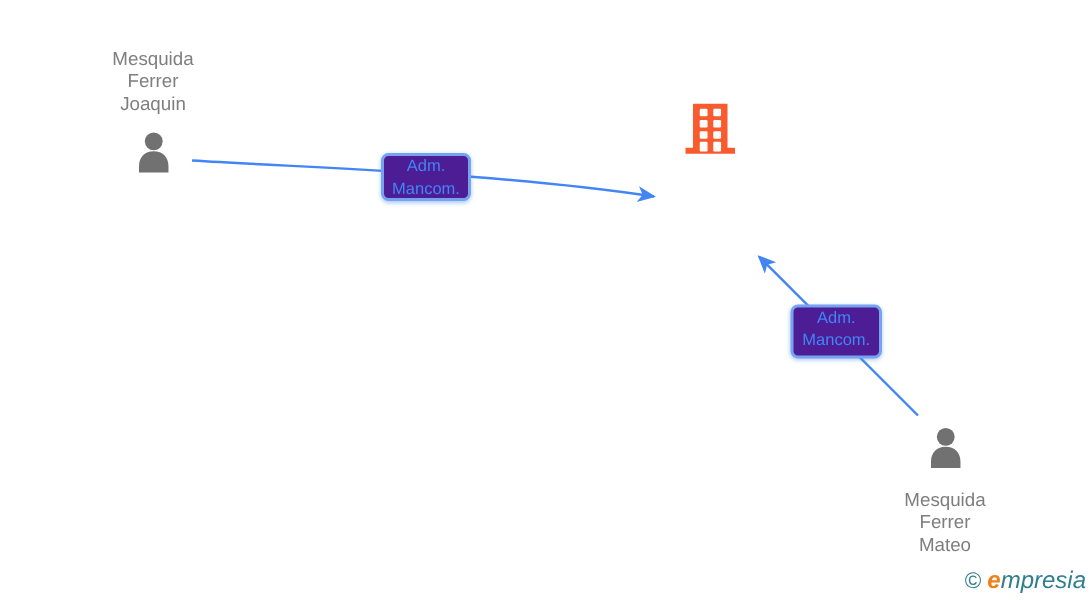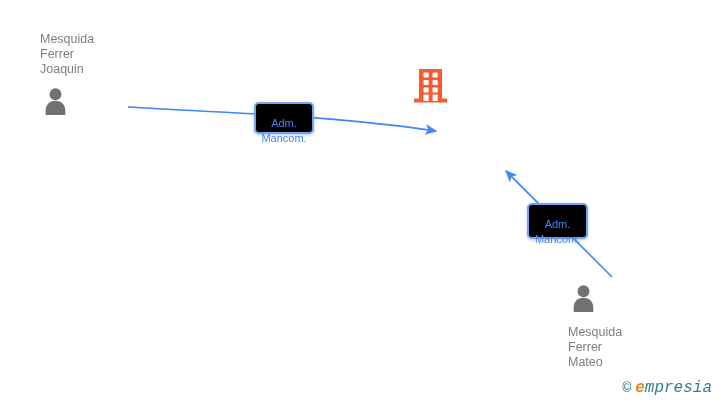--- a/index.html
+++ b/index.html
@@ -15,20 +15,21 @@
   .edges-layer {
     position: absolute;
     left: 0; top: 0;
     width: 728px; height: 400px;
     z-index: 1;
     pointer-events: none;
   }
   .node {
     position: absolute;
     width: 124px;
+    text-align: center;
     z-index: 2;
   }
   .node .name {
     white-space: pre-line;
     color: #7e7e7e;
     font-size: 12.5px;
     line-height: 15px;
   }
   .node-person-1 { left: 40px; top: 32px; }
   .node-person-2 { left: 568px; top: 283px; }
@@ -37,39 +38,39 @@
     font-weight: bold;
     color: #808080;
     line-height: 15.5px;
   }
   .node .icon-wrap { display: block; margin-top: 9px; }
   .node-person-2 .icon-wrap { margin-top: 0; margin-bottom: 5px; }
   .node-company .icon-wrap { margin-top: 7px; }
   .edge-label {
     position: absolute;
     z-index: 3;
-    background: #000000;
+    background: #4c1d95;
     border: 2px solid #76a2f0;
     border-radius: 5px;
     box-shadow: 0 1px 3px rgba(66,133,244,0.45);
     color: #4285f4;
     font-size: 11px;
     line-height: 14.5px;
     text-align: center;
     white-space: pre-line;
-    padding-top: 12px;
+    padding-top: 0;
   }
   .edge-label-1 { left: 254px; top: 102px; width: 60px; height: 32px; }
   .edge-label-2 { left: 527px; top: 203px; width: 61px; height: 36px; }
   .brand-footer {
     position: absolute;
-    right: 16px;
+    right: 4px;
     bottom: 3px;
     z-index: 2;
-    font-family: Liberation Mono, monospace;
+    font-family: Liberation Sans, sans-serif;
     font-size: 15px;
     color: #2f7f8e;
   }
   .brand-footer .copy { font-style: normal; margin-right: 4px; }
   .brand-footer .script { font-style: italic; font-size: 16px; }
   .brand-footer .e-orange { color: #f08119; font-weight: bold; }
 </style>
 </head>
 <body>
 

